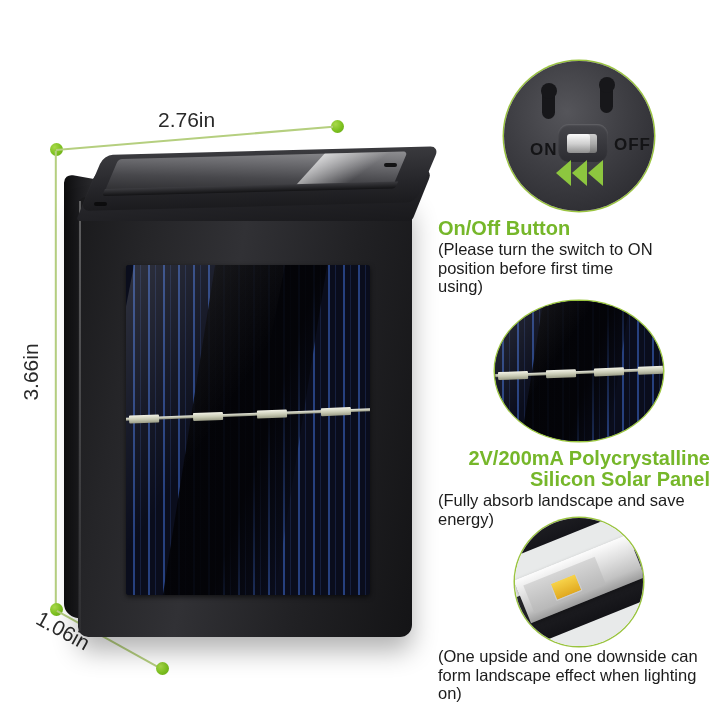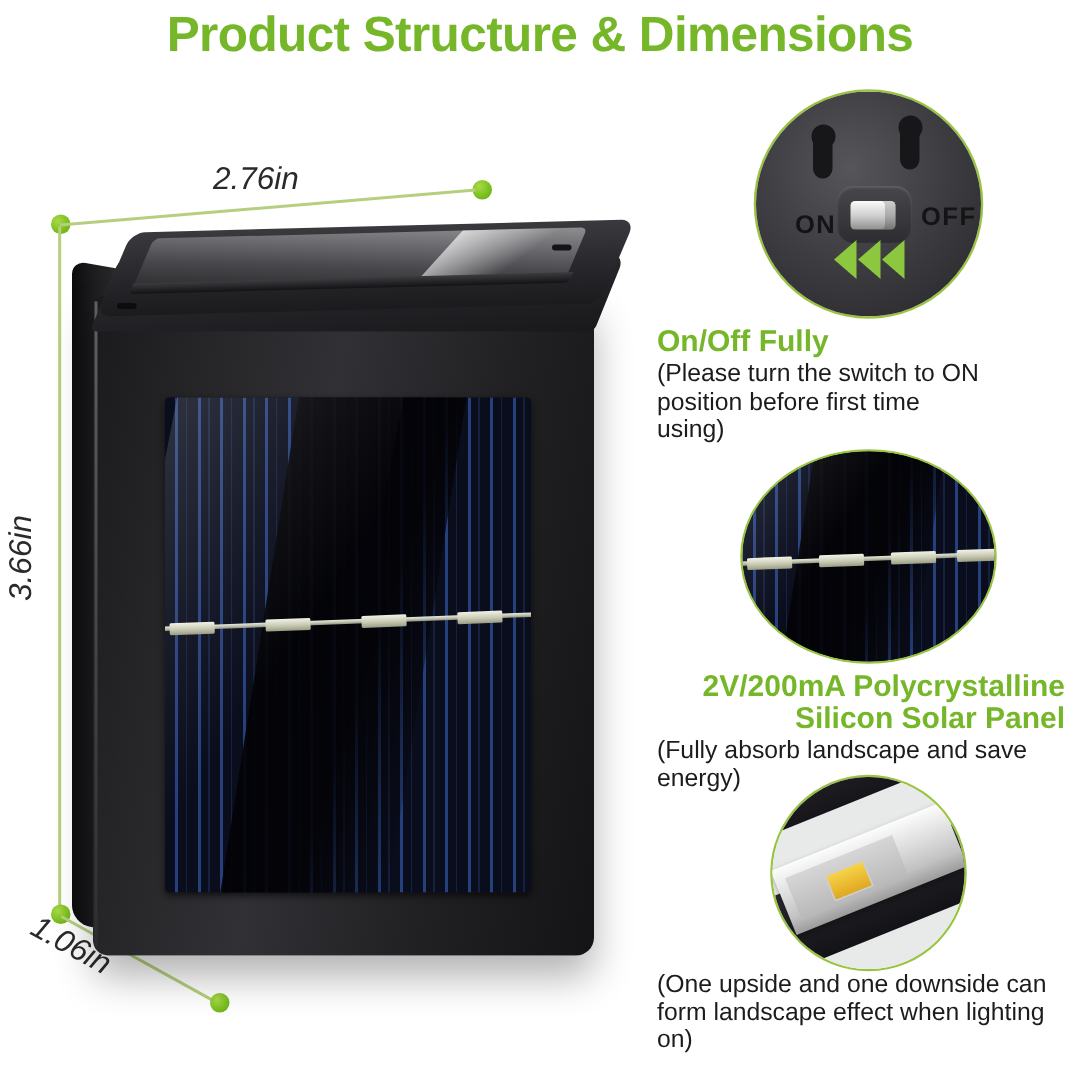--- a/index.html
+++ b/index.html
@@ -16,21 +16,21 @@
   .title{
     position:absolute;left:0;top:4px;width:720px;
     text-align:center;
     font-size:33px;font-weight:bold;
     color:#76b72a;
     letter-spacing:-0.4px;
     white-space:nowrap;
   }
 
   
-  #product-area{position:absolute;left:0;top:60px;width:440px;height:660px;font-style:italic;}
+  #product-area{position:absolute;left:16px;top:60px;width:440px;height:660px;}
 
   
   .dot{position:absolute;width:13px;height:13px;border-radius:50%;
        background:radial-gradient(circle at 35% 32%, #a9d94a 0%, #7cc01f 55%, #63a415 100%);}
   .dline{position:absolute;background:#b5cf7f;transform-origin:0 50%;height:1.6px;}
 
   .dimlabel{position:absolute;color:#2a2a2a;font-size:21px;white-space:nowrap;
             font-family:"Liberation Sans", sans-serif;}
   .dim-w{left:142px;top:48px;}
   .dim-h{left:-14px;top:300px;transform:rotate(-90deg);transform-origin:50% 50%;}
@@ -205,21 +205,20 @@
     position:absolute;left:26%;top:34%;width:26px;height:17px;
     background:linear-gradient(180deg,#f7d34a,#e0a81f);
     border:1.5px solid #cfcfcf;border-radius:1px;
   }
 </style>
 </head>
 <body>
 
 <div id="stage">
 
-  <div class="title">Product Structure &amp; Dimensions</div>
 
   <div id="product-area">
 
     <div class="dot" style="left:34px;top:83px;"></div>
     <div class="dot" style="left:315px;top:60px;"></div>
     <div class="dline" style="left:40px;top:89px;width:278px;transform:rotate(-4.8deg);"></div>
     <div class="dimlabel dim-w">2.76in</div>
 
     <div class="dline" style="left:40px;top:90px;width:460px;transform:rotate(90deg);"></div>
     <div class="dot" style="left:34px;top:543px;"></div>
@@ -270,21 +269,21 @@
           <div class="switch-housing" style="left:54px;top:63px;">
             <div class="switch-toggle" style="left:9px;top:10px;"></div>
           </div>
           <div class="sw-label" style="left:26px;top:79px;">ON</div>
           <div class="sw-label" style="left:110px;top:74px;">OFF</div>
           <div class="chev" style="left:52px;top:99px;"></div>
           <div class="chev" style="left:68px;top:99px;"></div>
           <div class="chev" style="left:84px;top:99px;"></div>
         </div>
       </div>
-      <div class="c-head">On/Off Fully</div>
+      <div class="c-head">On/Off Button</div>
       <div class="c-sub" style="width:215px;">(Please turn the switch to ON position before first time using)</div>
     </div>
 
     <div class="callout" style="top:288px;">
       <div class="circle-wrap" style="width:168px;">
         <div class="circle" style="width:168px;height:140px;">
           <div class="panel-cells"></div>
           <div class="panel-dark-wedge" style="left:22%;width:52%;"></div>
           <div class="panel-sheen"></div>
           <div class="busbar" style="top:70px;">

